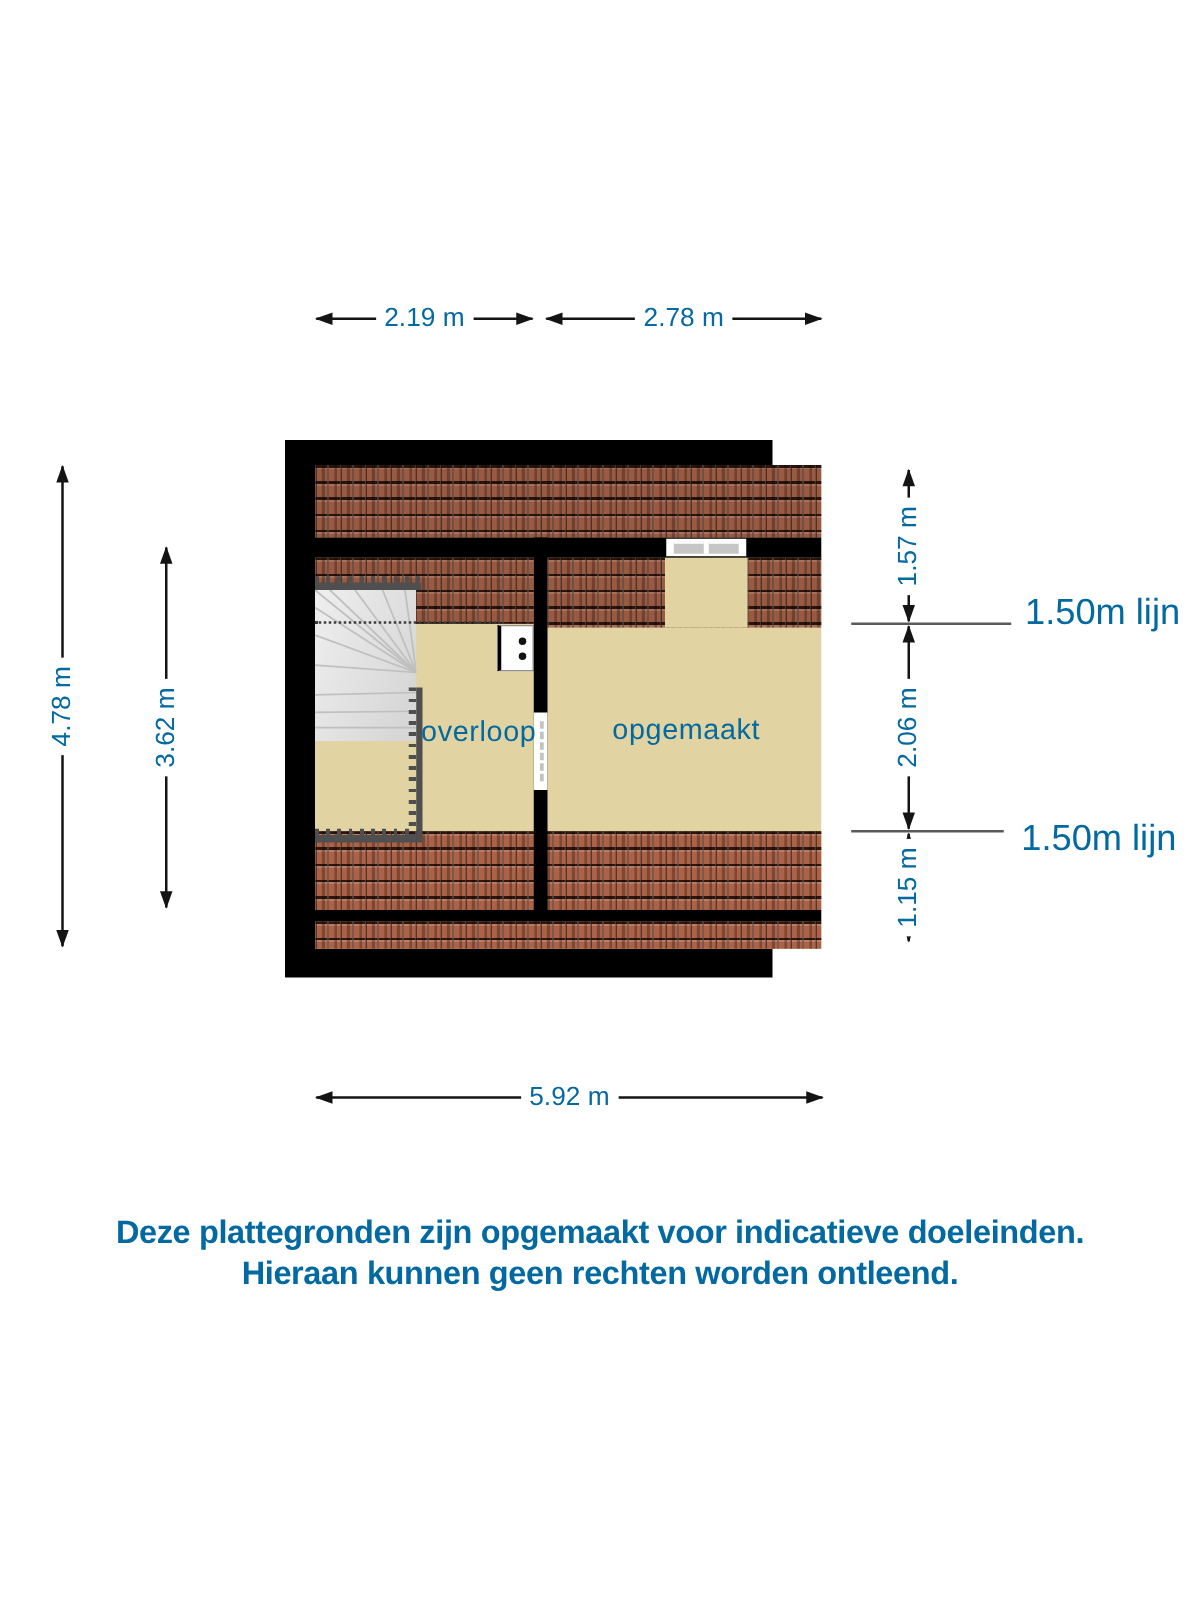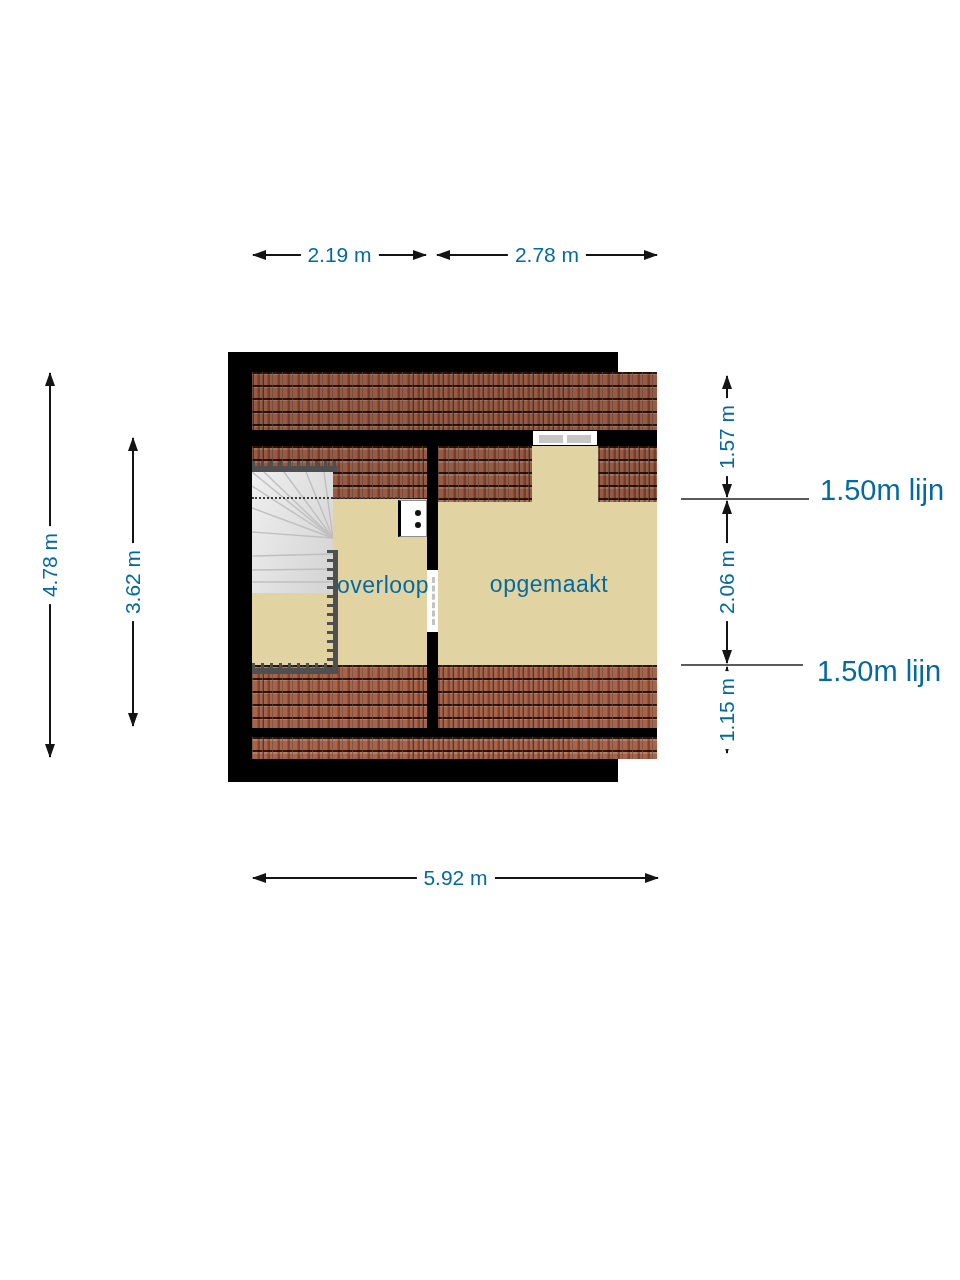--- a/index.html
+++ b/index.html
@@ -190,14 +190,18 @@
     </div>
   </div>
 
   <div class="hdim" style="left:252px;top:864px;width:407px;">
     <span class="line"></span>
     <span class="ah a-left"></span>
     <span class="ah a-right"></span>
     <span class="dlabel">5.92 m</span>
   </div>
 
+  <div class="abs disclaimer">
+    <div>Deze plattegronden zijn opgemaakt voor indicatieve doeleinden.</div>
+    <div>Hieraan kunnen geen rechten worden ontleend.</div>
+  </div>
 
 </div>
 
 </body></html>

